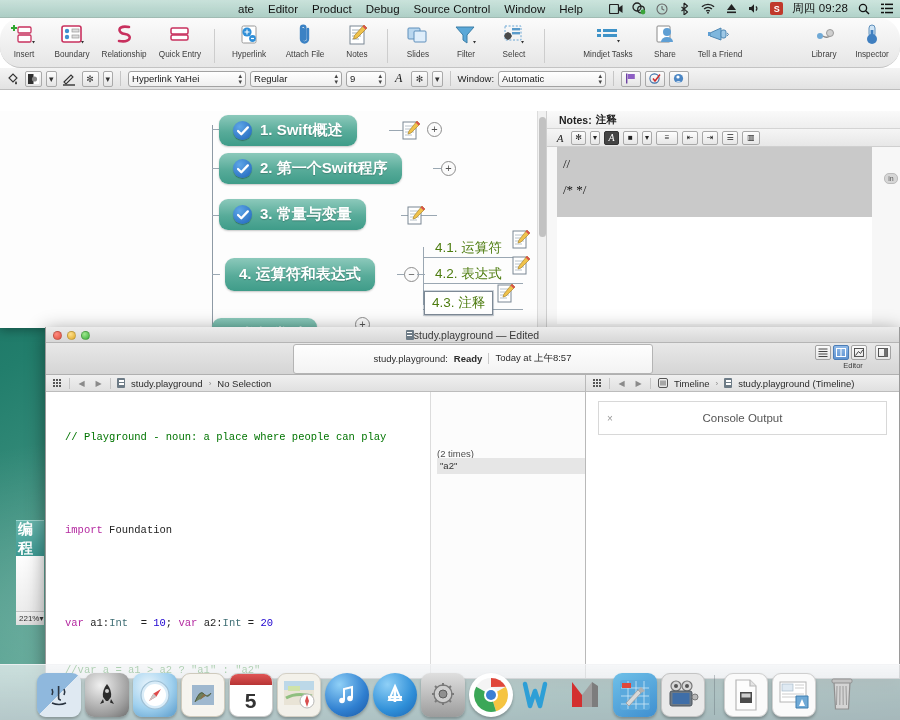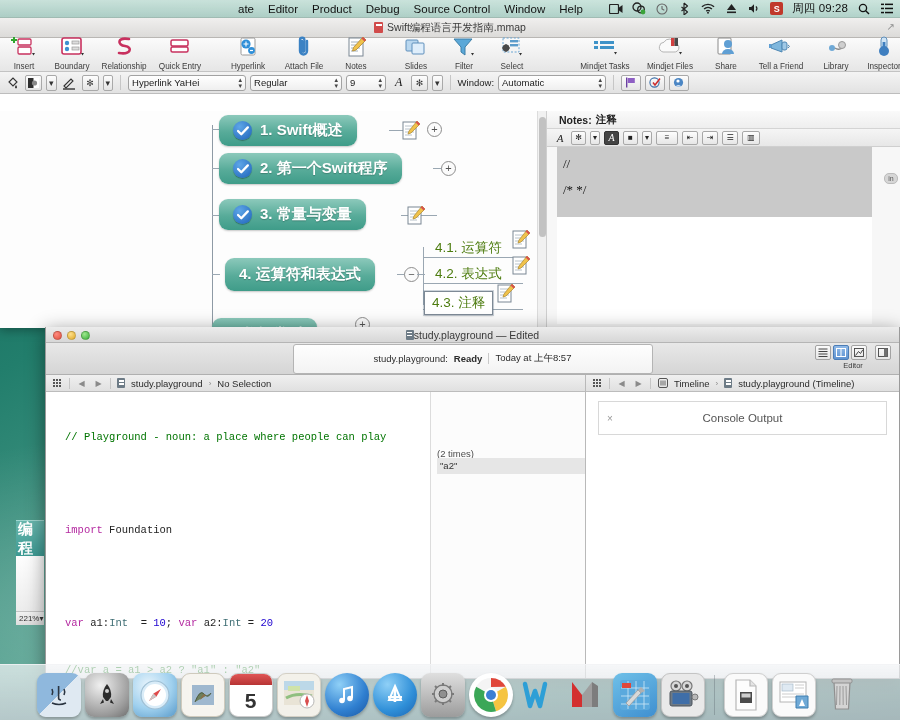--- a/index.html
+++ b/index.html
@@ -64,24 +64,24 @@
     display:inline-block; position:relative;
   }
   .mj-titlebar .docicon::after{content:"";position:absolute;left:1.5px;top:2px;width:6px;height:2px;background:#fff;}
   .mj-title-inner{display:flex;align-items:center;}
   .mj-resize {
     position:absolute; right:5px; top:3px; font-size:10px; color:#8d8d8d;
   }
 
   
   .mj-toolbar {
-    height:34px; position:relative;
+    height:50px; position:relative;
     background: linear-gradient(180deg,#fbfbfb,#e6e6e6);
     border-bottom:1px solid #c3c3c3;
-    display:flex; align-items:center;
+    display:flex; align-items:center;border-radius:21px;
   }
   .tb-group { display:flex; align-items:flex-start; height:50px; }
   .tb-item {
     width:48px; height:50px; display:flex; flex-direction:column; align-items:center;
     justify-content:flex-start; padding-top:4px; cursor:default;
   }
   .tb-item.wide { width:56px; }
   .tb-ico { height:26px; display:flex; align-items:center; justify-content:center; position:relative; }
   .tb-lbl { font-size:8.2px; color:#3c3c3c; margin-top:2px; white-space:nowrap; }
   .tb-sep { width:1px; height:34px; background:#cdcdcd; margin:6px 6px 0 6px; }
@@ -398,27 +398,20 @@
             <rect x="4" y="4.7" width="8" height="1.5" fill="#111"></rect>
             <rect x="0" y="8.8" width="3" height="1.5" fill="#111"></rect>
             <rect x="4" y="8.8" width="8" height="1.5" fill="#111"></rect>
           </svg>
       </span>
     </div>
   </div>
 
   <div class="mj-window">
 
-    <div class="mj-titlebar">
-      <span class="mj-title-inner">
-        <span class="docicon"></span>
-        <span>Swift编程语言开发指南.mmap</span>
-      </span>
-      <span class="mj-resize">↗</span>
-    </div>
 
     <div class="mj-toolbar">
 
       <div class="tb-group">
         <div class="tb-item">
           <div class="tb-ico">
             <svg width="26" height="22" viewBox="0 0 26 22">
               <rect x="7" y="3" width="13" height="6" rx="1.2" fill="#fff" stroke="#c8305e" stroke-width="1.3"></rect>
               <rect x="7" y="11" width="13" height="7" rx="1.2" fill="#fff" stroke="#c8305e" stroke-width="1.3"></rect>
               <path d="M3 1 L3 7 M0 4 L6 4" stroke="#2fa72f" stroke-width="2"></path>
@@ -543,31 +536,20 @@
           <div class="tb-ico">
             <svg width="30" height="22" viewBox="0 0 30 22">
               <rect x="4" y="5" width="4" height="3" fill="#3f93c8"></rect>
                 <rect x="10" y="5" width="14" height="3" fill="#3f93c8"></rect>
               <rect x="4" y="10" width="4" height="3" fill="#3f93c8"></rect>
                 <rect x="10" y="10" width="14" height="3" fill="#3f93c8"></rect>
               <path d="M24 16 l3 0 l-1.5 2.5 z" fill="#333"></path>
             </svg>
           </div>
           <div class="tb-lbl">Mindjet Tasks</div>
-        </div>
-        <div class="tb-item" style="width:64px">
-          <div class="tb-ico">
-            <svg width="30" height="22" viewBox="0 0 30 22">
-              <path d="M8 16 a5 5 0 0 1 1 -9.8 a6 6 0 0 1 11 1 a4.2 4.2 0 0 1 -1 8.8 Z" fill="#fafafa" stroke="#b5b5b5" stroke-width="1"></path>
-              <rect x="16" y="2" width="3.5" height="8" fill="#d24040"></rect>
-              <rect x="19.5" y="2" width="3.5" height="8" fill="#4a4a4a"></rect>
-              <path d="M24 16 l3 0 l-1.5 2.5 z" fill="#333"></path>
-            </svg>
-          </div>
-          <div class="tb-lbl">Mindjet Files</div>
         </div>
         <div class="tb-item">
           <div class="tb-ico">
             <svg width="26" height="22" viewBox="0 0 26 22">
               <rect x="5" y="2" width="13" height="16" rx="1" fill="#fff" stroke="#8a8a8a" stroke-width="1"></rect>
               <circle cx="15" cy="8" r="4" fill="#5f9fd4"></circle>
               <path d="M9 18 a6 5 0 0 1 12 0 z" fill="#5f9fd4"></path>
             </svg>
           </div>
           <div class="tb-lbl">Share</div>

